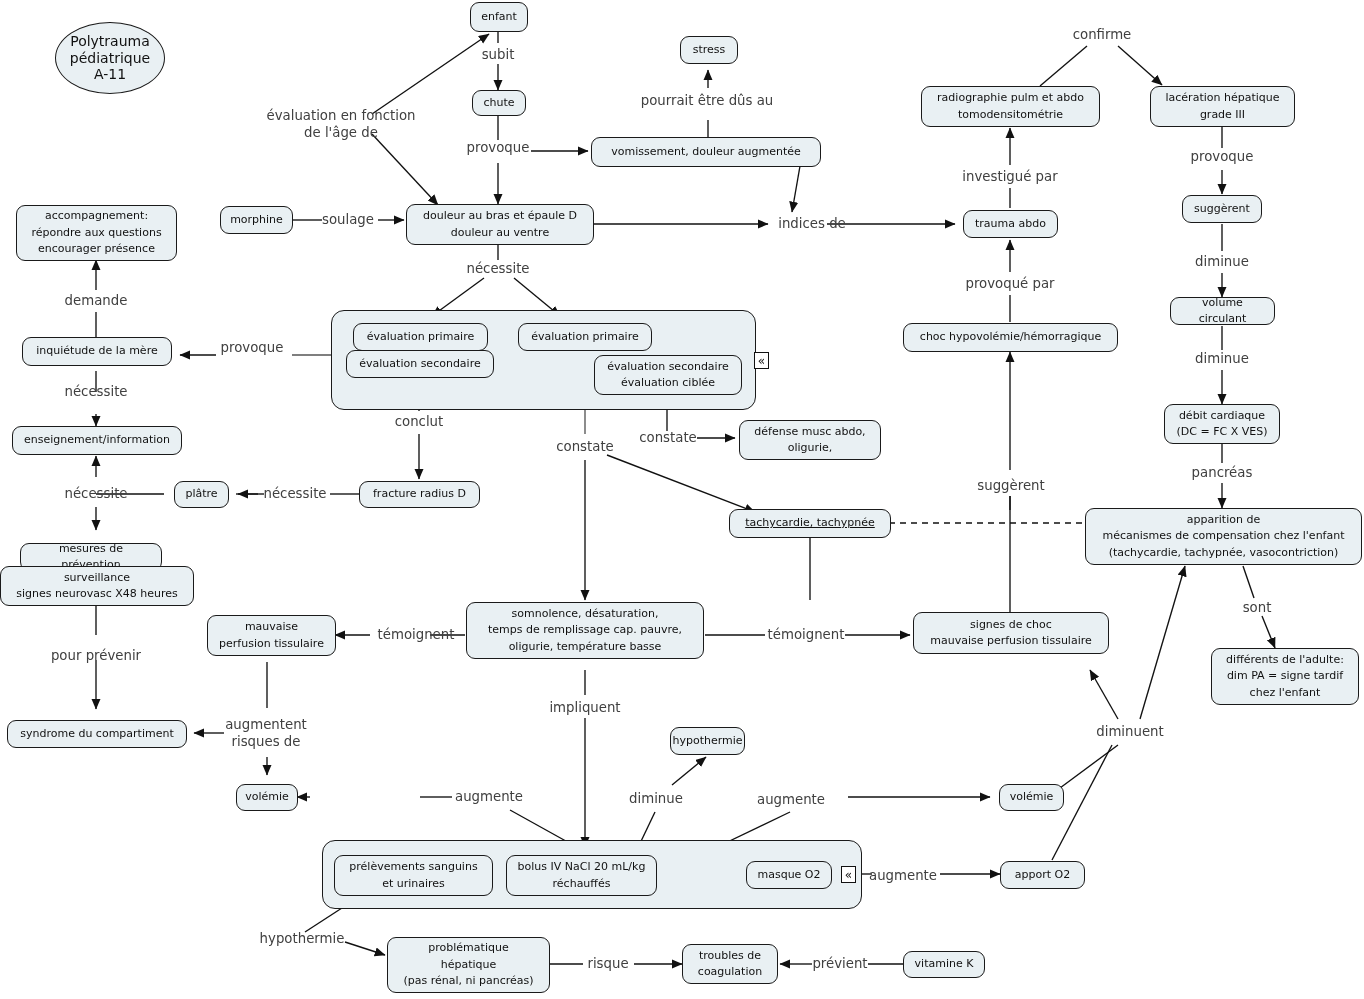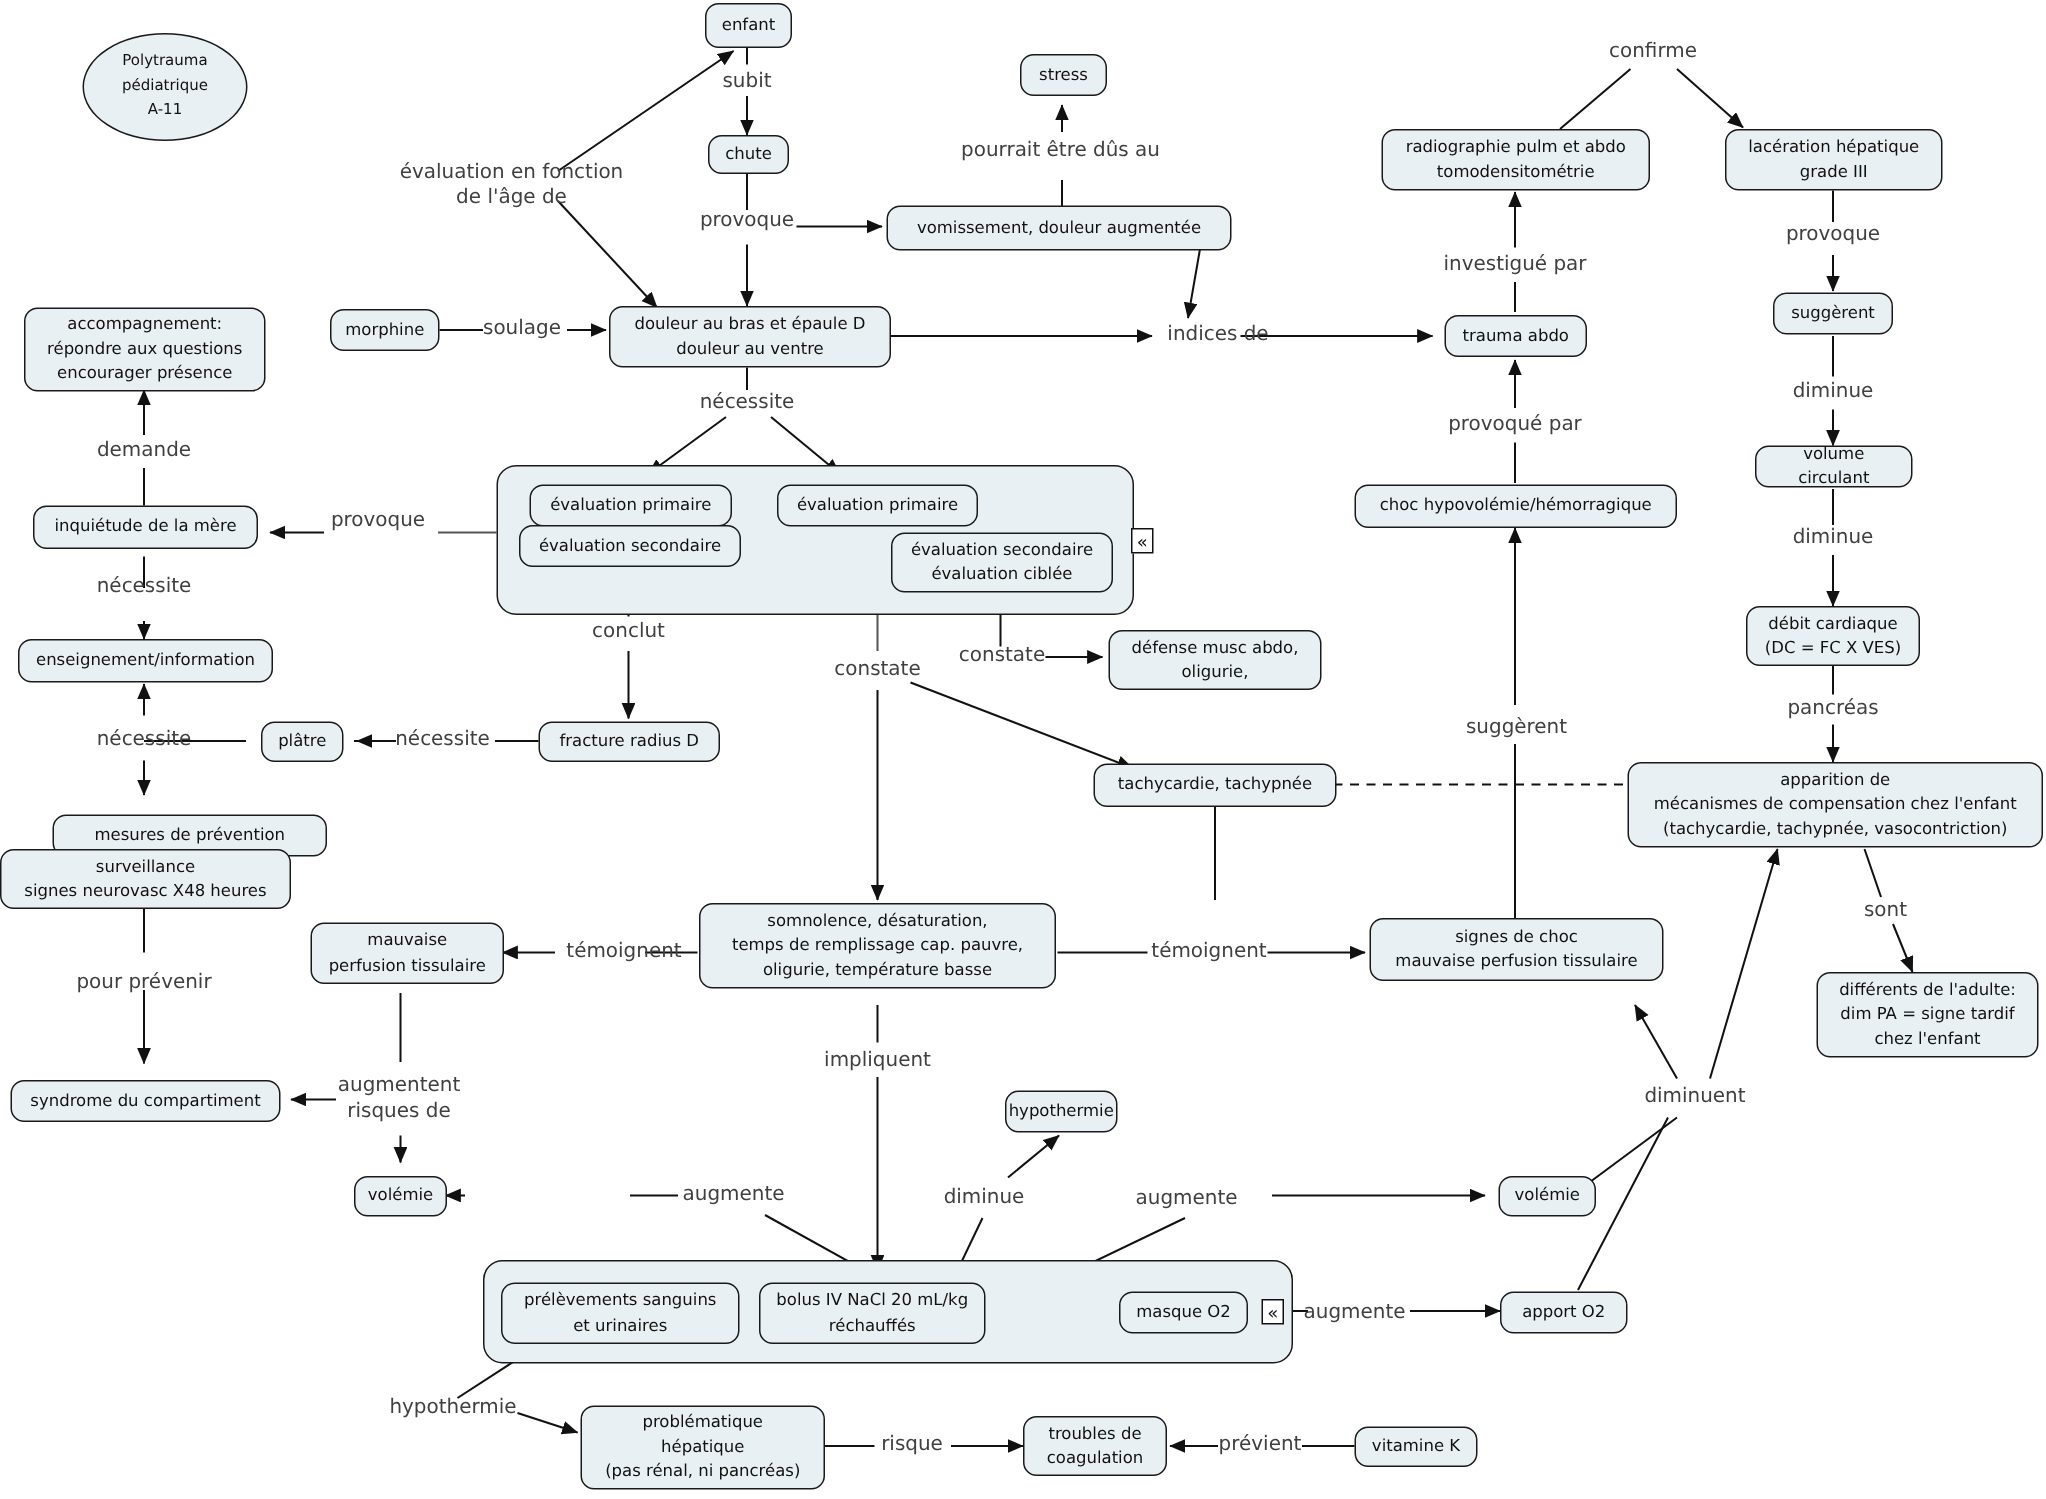--- a/index.html
+++ b/index.html
@@ -17,21 +17,21 @@
     color:#111;
     font-size:11px;
     line-height:16.5px;
     padding:3px 8px;
     white-space:pre-line;
   }
   .ellipse{
     position:absolute;box-sizing:border-box;
     background:#e9f0f3;border:1.3px solid #1a1a1a;border-radius:50%;
     display:flex;align-items:center;justify-content:center;text-align:center;
-    font-size:10px;line-height:16.5px;color:#111;white-space:pre-line;
+    font-size:14px;line-height:16.5px;color:#111;white-space:pre-line;
   }
   .group{
     position:absolute;box-sizing:border-box;
     background:#e9f0f3;border:1.3px solid #1a1a1a;border-radius:13px;
   }
   .lbl{
     position:absolute;
     font-size:13.3px;line-height:16.5px;color:#404040;
     text-align:center;white-space:pre-line;
     background:transparent;
@@ -208,34 +208,34 @@
 douleur au ventre</div>
   <div class="node" style="left:220px;top:206px;width:73px;height:28px;">morphine</div>
 
   <div class="node" style="left:16px;top:205px;width:161px;height:56px;">accompagnement:
 répondre aux questions
 encourager présence</div>
   <div class="node" style="left:22px;top:337px;width:150px;height:29px;">inquiétude de la mère</div>
   <div class="node" style="left:12px;top:426px;width:170px;height:29px;">enseignement/information</div>
   <div class="node" style="left:174px;top:481px;width:55px;height:27px;">plâtre</div>
   <div class="node" style="left:359px;top:481px;width:121px;height:27px;">fracture radius D</div>
-  <div class="node" style="left:35px;top:543px;width:183px;height:28px;">mesures de prévention</div>
+  <div class="node" style="left:20px;top:543px;width:142px;height:28px;">mesures de prévention</div>
   <div class="node" style="left:0px;top:566px;width:194px;height:40px;">surveillance
 signes neurovasc X48 heures</div>
   <div class="node" style="left:7px;top:720px;width:180px;height:28px;">syndrome du compartiment</div>
 
   <div class="node" style="left:353px;top:323px;width:135px;height:28px;">évaluation primaire</div>
   <div class="node" style="left:346px;top:350px;width:148px;height:28px;">évaluation secondaire</div>
   <div class="node" style="left:518px;top:323px;width:134px;height:28px;">évaluation primaire</div>
   <div class="node" style="left:594px;top:355px;width:148px;height:40px;">évaluation secondaire
 évaluation ciblée</div>
 
   <div class="node" style="left:739px;top:420px;width:142px;height:40px;">défense musc abdo,
 oligurie,</div>
-  <div class="node" style="left:729px;top:509px;width:162px;height:29px;">tachycardie, tachypnée</div>
+  <div class="node" style="left:729px;top:509px;width:162px;height:29px;text-decoration:underline;">tachycardie, tachypnée</div>
 
   <div class="node" style="left:921px;top:86px;width:179px;height:41px;">radiographie pulm et abdo
 tomodensitométrie</div>
   <div class="node" style="left:1150px;top:86px;width:145px;height:41px;">lacération hépatique
 grade III</div>
   <div class="node" style="left:963px;top:210px;width:95px;height:28px;">trauma abdo</div>
   <div class="node" style="left:903px;top:323px;width:215px;height:29px;">choc hypovolémie/hémorragique</div>
   <div class="node" style="left:1182px;top:195px;width:80px;height:28px;">suggèrent</div>
   <div class="node" style="left:1170px;top:297px;width:105px;height:28px;">volume circulant</div>
   <div class="node" style="left:1164px;top:404px;width:116px;height:40px;">débit cardiaque

